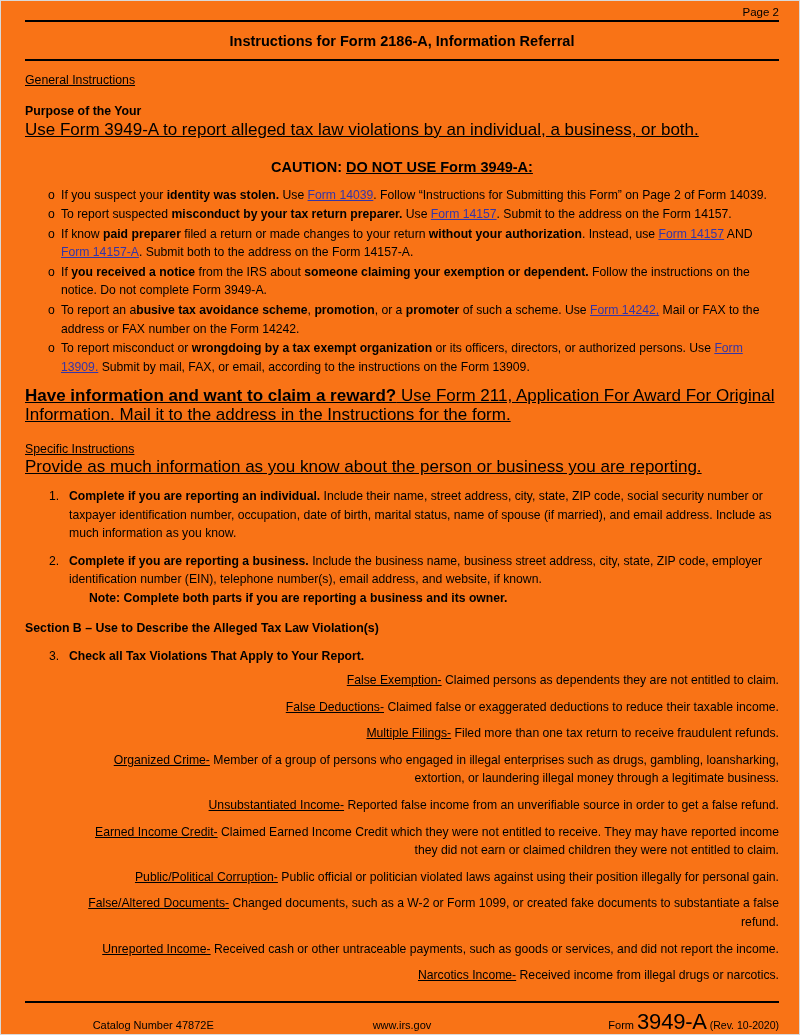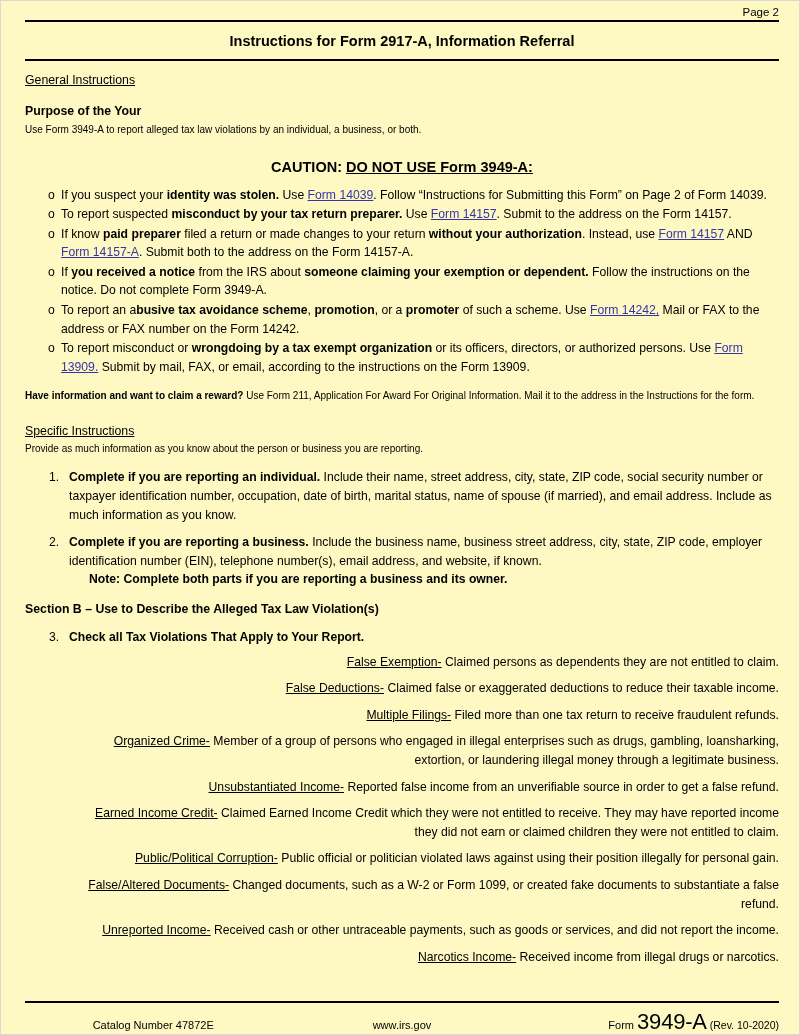--- a/index.html
+++ b/index.html
@@ -10,21 +10,21 @@
   }
   body {
     font-family: "Liberation Sans", sans-serif;
     color: #000000;
   }
   #page {
     position: relative;
     width: 800px;
     height: 1035px;
     margin: 0;
-    background: #fef9c3;
+    background: #f97316;
     box-sizing: border-box;
     border: 1px solid #d9d9d9;
     overflow: hidden;
   }
   .sheet {
     position: absolute;
     left: 24px;
     top: 0;
     width: 754px;
   }
@@ -62,23 +62,24 @@
   }
   .sec-head-wrap { line-height: 16px; }
 
   .subhead {
     font-size: 12.3px;
     font-weight: bold;
     line-height: 17px;
     margin-top: 15px;
   }
   .para {
-    font-size: 10px;
+    font-size: 17px;
     line-height: 18.5px;
     margin-top: 1px;
+    text-decoration: underline;
   }
 
   .caution {
     text-align: center;
     font-size: 14.5px;
     font-weight: bold;
     line-height: 20px;
     margin-top: 17px;
   }
 
@@ -174,21 +175,21 @@
 </style>
 </head>
 <body>
 
 <div id="page">
 
   <div class="sheet">
 
     <div class="page-num">Page 2</div>
     <div class="rule"></div>
-    <div class="doc-title">Instructions for Form 2917-A, Information Referral</div>
+    <div class="doc-title">Instructions for Form 2186-A, Information Referral</div>
     <div class="rule"></div>
 
     <div class="sec-head-wrap">
       <span class="sec-head">General Instructions</span>
     </div>
 
     <div class="subhead">Purpose of the Your</div>
     <div class="para">Use Form 3949-A to report alleged tax law violations by an individual, a business, or both.</div>
 
     <div class="caution"><span class="b">CAUTION: </span><span class="b u">DO NOT USE Form 3949-A:</span></div>

